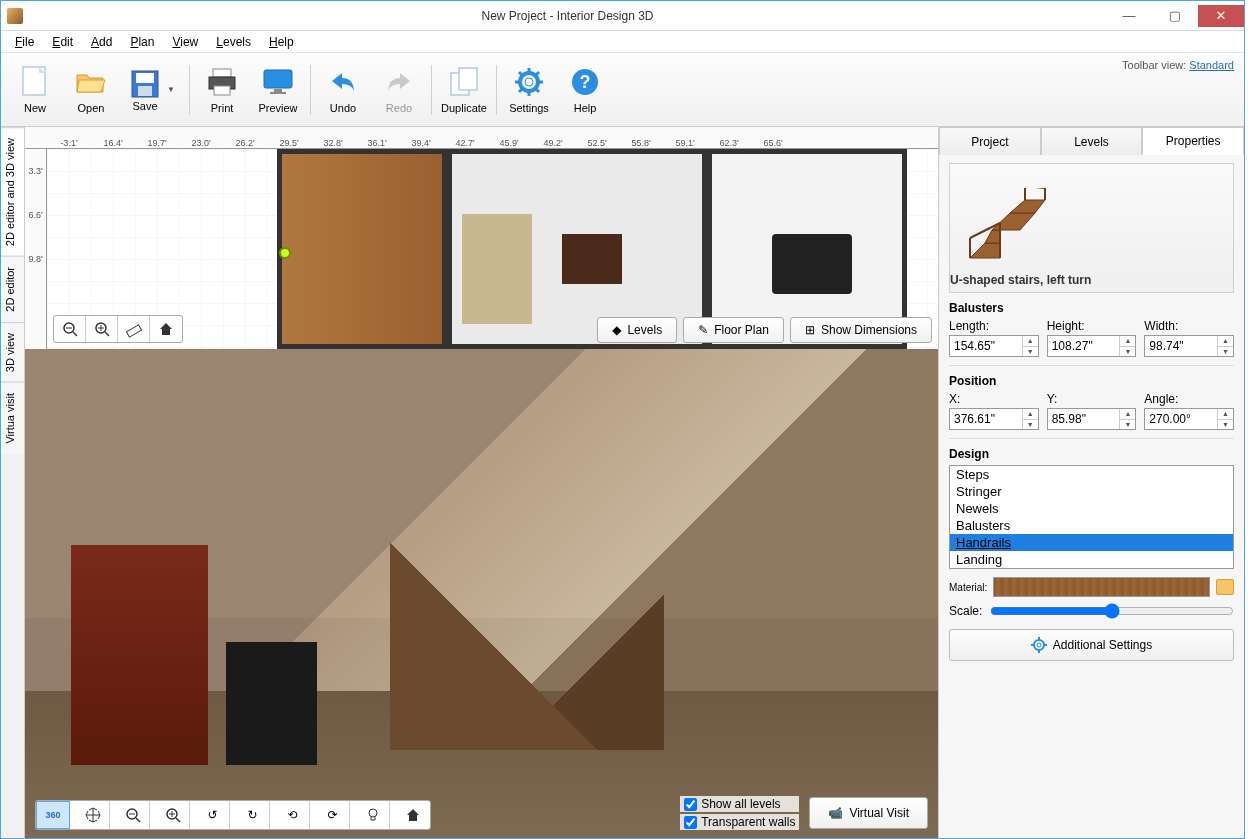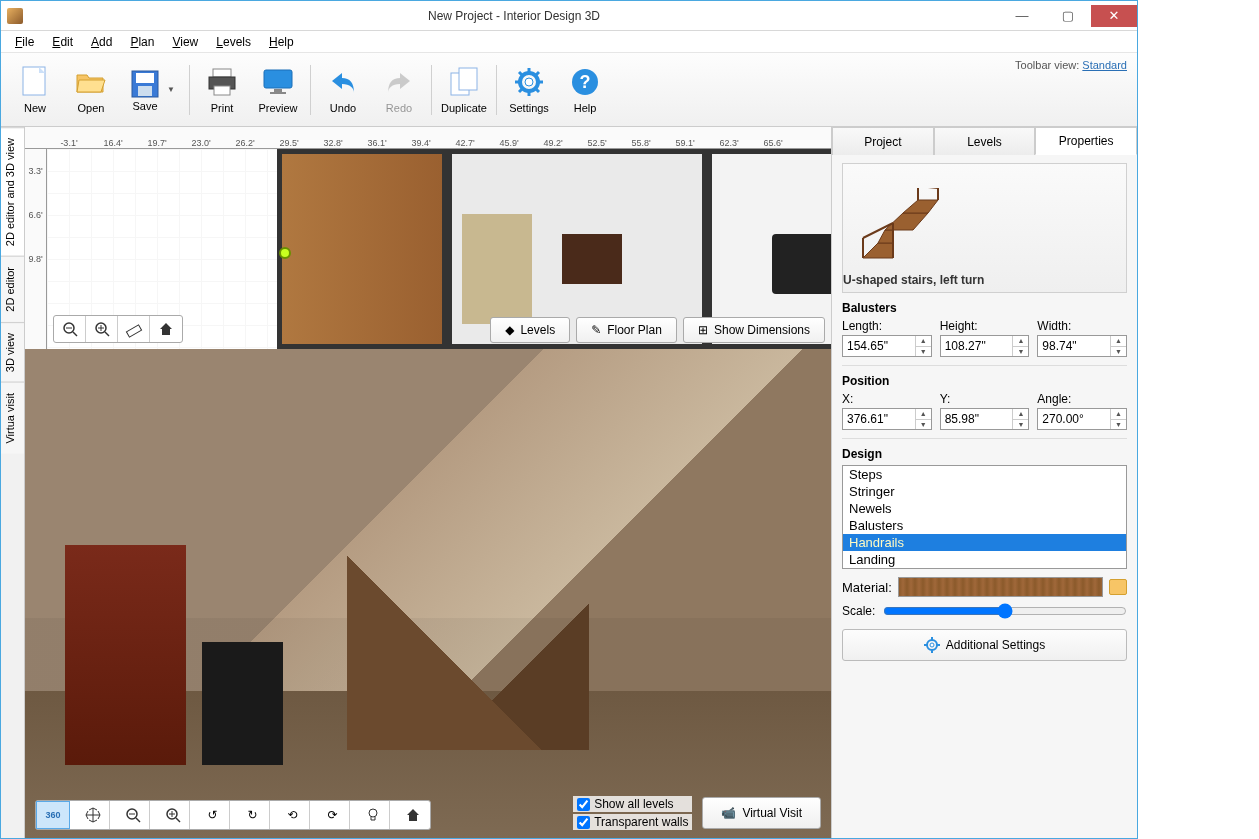--- a/index.html
+++ b/index.html
@@ -1,17 +1,17 @@
 <!DOCTYPE html>
 <html><head>
 <meta charset="utf-8">
 <style>
 * { box-sizing: border-box; margin: 0; padding: 0; }
 body { font-family: "Segoe UI", Tahoma, sans-serif; font-size: 12px; background: #fff; overflow: hidden; }
-.window { width: 1138px; height: 839px; border: 1px solid #4aa8e0; display: flex; flex-direction: column; background: #fff; }
+.window { width: 1245px; height: 839px; border: 1px solid #4aa8e0; display: flex; flex-direction: column; background: #fff; }
 .titlebar { height: 30px; background: #fff; display: flex; align-items: center; border-bottom: 1px solid #d8d8d8; }
 .titlebar .app-icon { width: 16px; height: 16px; margin: 0 6px; background: linear-gradient(135deg,#e8b060,#8b5a2b); border-radius: 2px; }
 .titlebar .title { flex: 1; text-align: center; font-size: 12px; color: #333; }
 .win-btns { display: flex; }
 .win-btn { width: 46px; height: 22px; display: flex; align-items: center; justify-content: center; color: #555; font-size: 13px; cursor: pointer; }
 .win-btn.close { background: #c75050; color: #fff; width: 46px; height: 22px; }
 .menubar { height: 22px; display: flex; align-items: center; padding: 0 6px; gap: 2px; border-bottom: 1px solid #e6e6e6; }
 .menubar .menu { padding: 2px 8px; cursor: pointer; font-size: 12px; }
 .menubar .menu u { text-decoration: underline; }
 .toolbar { height: 74px; background: linear-gradient(#fdfdfd,#f0f0f0); border-bottom: 1px solid #ccc; display: flex; align-items: center; padding: 4px 6px; position: relative; }
@@ -64,22 +64,22 @@
 .prop-row { display: flex; gap: 8px; margin-bottom: 4px; }
 .prop-col { flex: 1; display:flex; flex-direction:column; gap:2px; font-size:12px; }
 .spin { display:flex; border:1px solid #999; background:#fff; height:22px; }
 .spin input { flex:1; border:none; padding:0 4px; font-size:12px; outline:none; width: 40px; }
 .spin .arrows { width:16px; display:flex; flex-direction:column; border-left:1px solid #ccc; }
 .spin .arrows div { flex:1; display:flex; align-items:center; justify-content:center; font-size:7px; cursor:pointer; color:#555; }
 .spin .arrows div:first-child { border-bottom:1px solid #ccc; }
 hr.sep { border:none; border-top:1px solid #ddd; margin:8px 0; }
 .design-list { border:1px solid #999; background:#fff; font-size:13px; margin:4px 0 8px 0; }
 .design-list .item { padding:1px 6px; cursor:pointer; }
-.design-list .item.selected { background:#1e7fe0; color:#fef9c3; }
-.mat-row { display:flex; align-items:center; gap:6px; margin:6px 0; font-size:13px; }
+.design-list .item.selected { background:#1e7fe0; color:#000000;text-decoration:underline; }
+.mat-row { display:flex; align-items:center; gap:6px; margin:6px 0; font-size:10px; }
 .mat-swatch { flex:1; height:20px; background: repeating-linear-gradient(90deg,#8b5a2b,#a0683a 4px,#8b5a2b 8px); border:1px solid #999; }
 .folder-ico { width:18px; height:16px; background:#f7c566; border:1px solid #d4a030; border-radius:2px; cursor:pointer; }
 .scale-row { display:flex; align-items:center; gap:8px; font-size:12px; margin:6px 0; }
 .scale-row input[type=range] { flex:1; }
 .add-settings { margin-top:10px; border:1px solid #bbb; background: linear-gradient(#fdfdfd,#f0f0f0); height:32px; display:flex; align-items:center; justify-content:center; gap:6px; cursor:pointer; border-radius:3px; font-size:12px; }
 svg { display:block; }
 </style>
 </head>
 <body>
 

